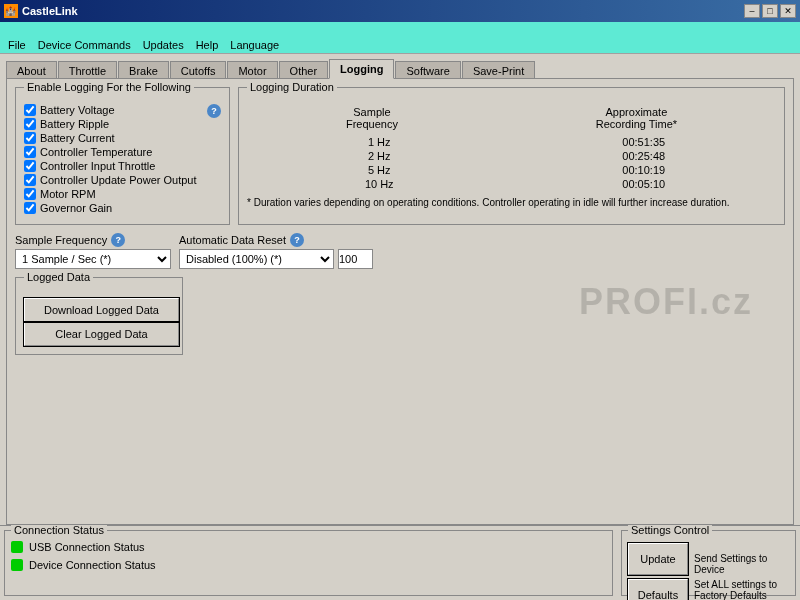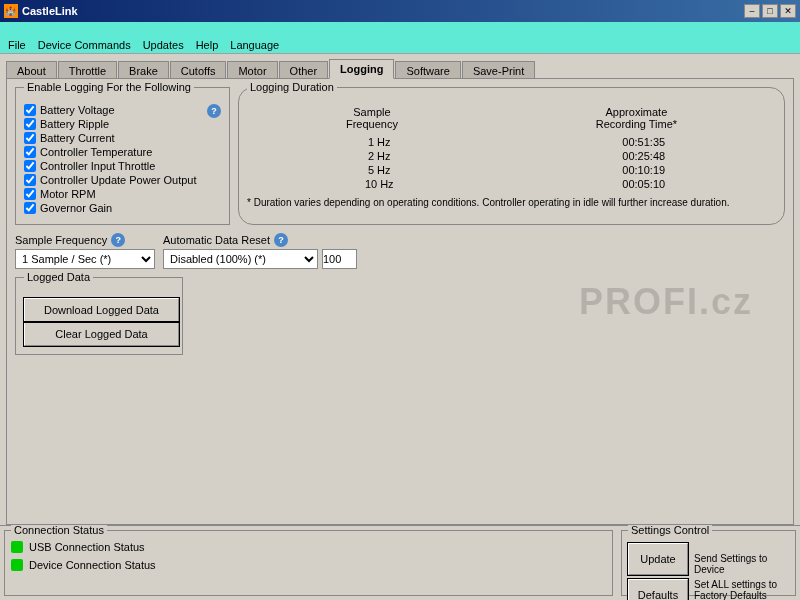--- a/index.html
+++ b/index.html
@@ -168,21 +168,20 @@
       text-align: center;
       line-height: 14px;
       font-weight: bold;
       cursor: pointer;
       flex-shrink: 0;
     }
 
     
     .logging-duration-panel {
       flex: 1;
-      border-radius: 15px;
     }
     .duration-header {
       display: flex;
       justify-content: space-around;
       margin-bottom: 6px;
     }
     .duration-col-header {
       text-align: center;
       font-size: 11px;
     }
@@ -470,21 +469,21 @@
 
     </div>
 
     <div class="bottom-controls">
       <div class="frequency-section">
         <div class="label-row">
           <span>Sample Frequency</span>
           <div class="help-icon">?</div>
         </div>
         <div class="select-row">
-          <select style="width: 140px;">
+          <select style="width: 156px;">
             <option>1 Sample / Sec (*)</option>
             <option>2 Samples / Sec</option>
             <option>5 Samples / Sec</option>
             <option>10 Samples / Sec</option>
           </select>
         </div>
       </div>
 
       <div class="auto-reset-section">
         <div class="label-row">

